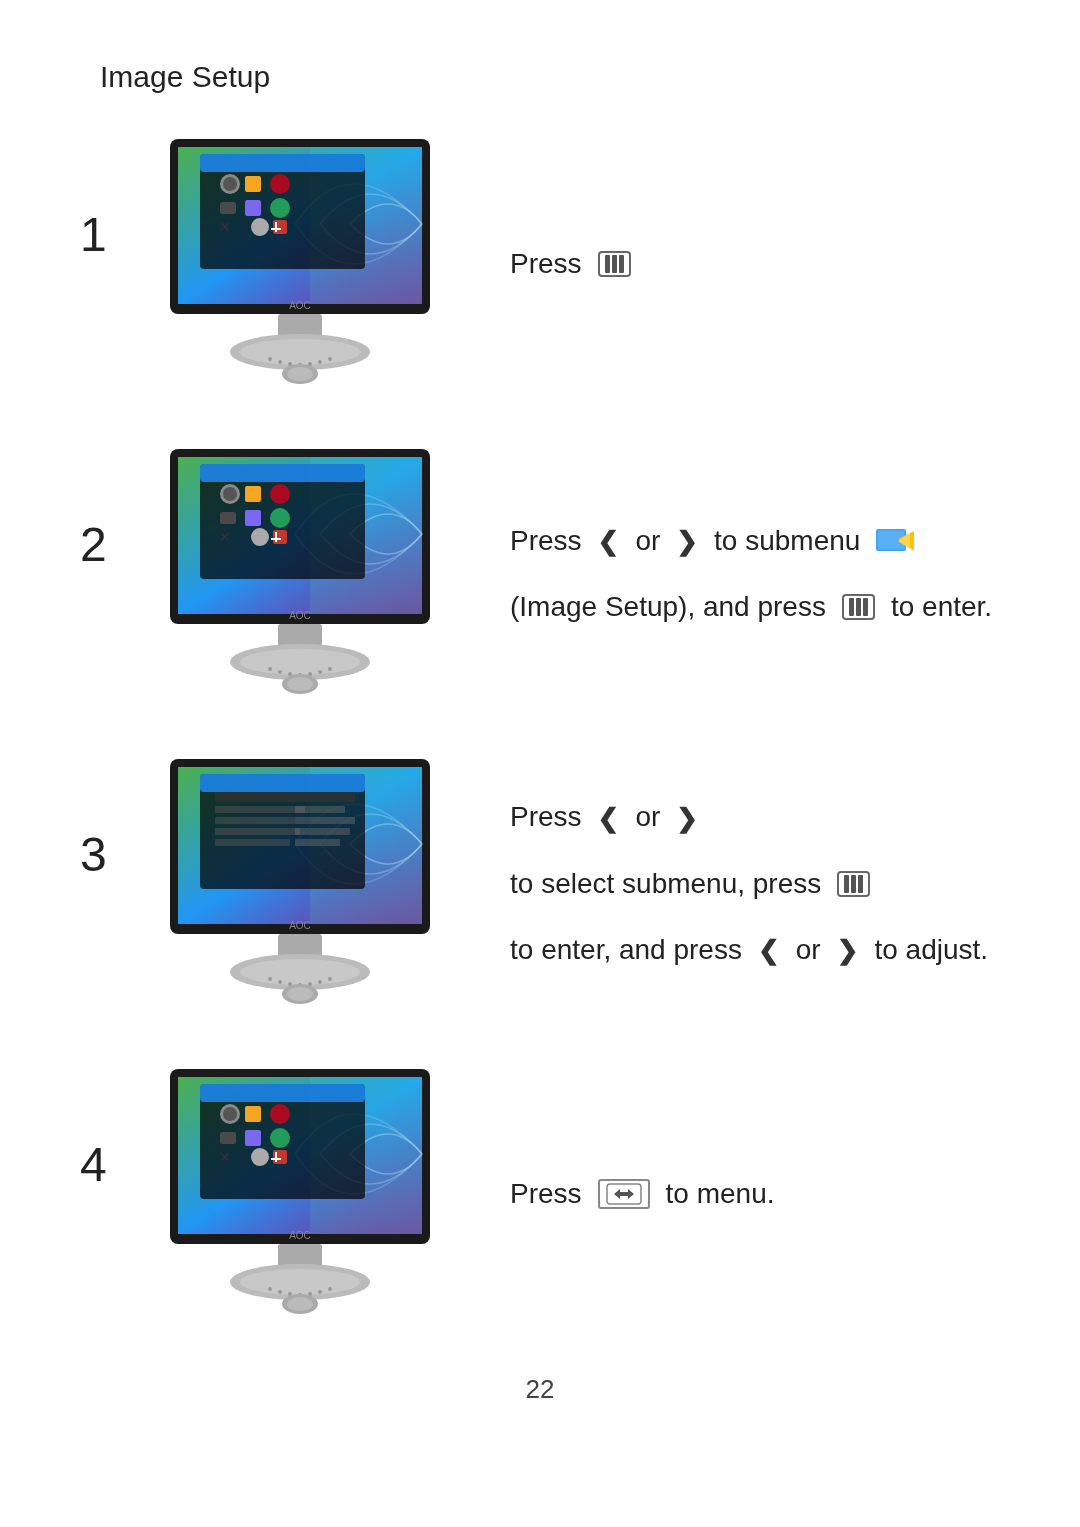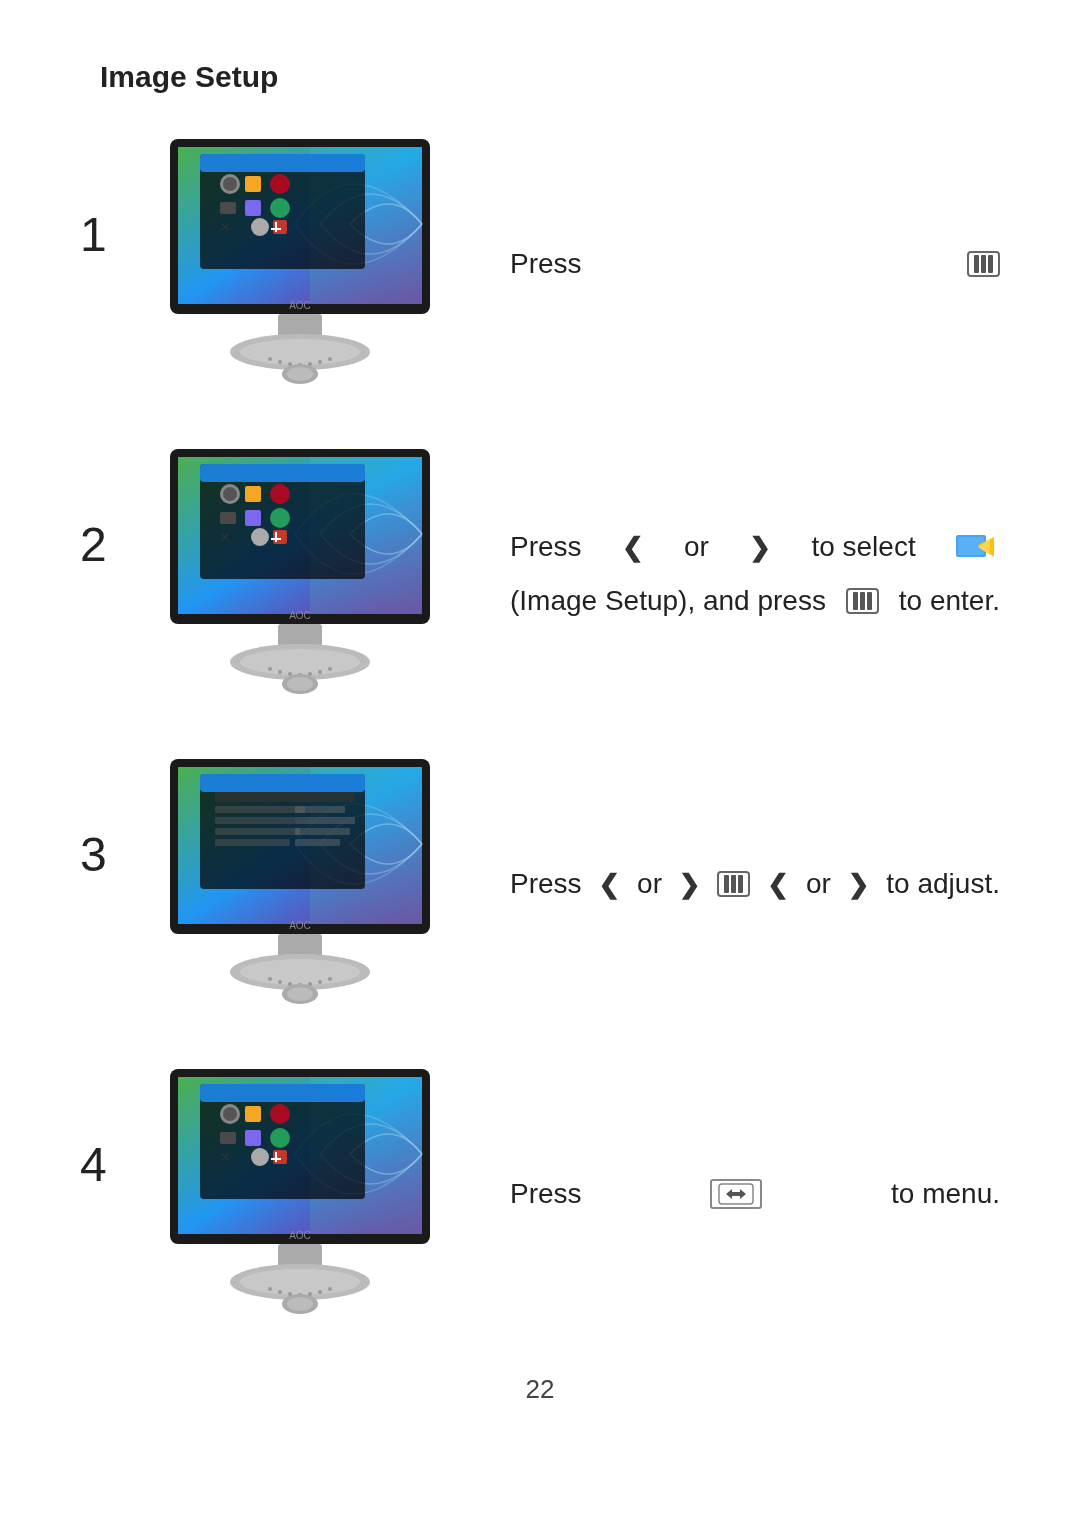--- a/index.html
+++ b/index.html
@@ -11,21 +11,21 @@
       font-size: 28px;
       color: #222;
       position: relative;
     }
 
     .page {
       padding: 60px 80px;
     }
 
     .page-title {
-      font-weight: bold;
+      font-weight: normal;
       font-size: 30px;
       margin-bottom: 40px;
       margin-left: 20px;
     }
 
     .step-row {
       display: flex;
       flex-direction: row;
       align-items: center;
       margin-bottom: 50px;
@@ -68,23 +68,22 @@
       font-size: 28px;
       line-height: 1.5;
       color: #222;
       align-self: center;
     }
 
     .instruction .instr-line {
       display: flex;
       flex-wrap: wrap;
       align-items: center;
-      gap: 4px;
+      gap: 16px;
       line-height: 1.8;
-      justify-content: space-between;
     }
 
     
     .menu-btn-icon {
       display: inline-flex;
       align-items: center;
       justify-content: center;
       border: 2px solid #666;
       border-radius: 4px;
       padding: 2px 5px;
@@ -291,21 +290,21 @@
       </svg>
 
         </div>
       </div>
       <div class="instruction">
         <div class="instr-line">
             <span>Press</span>
             <span class="chevron">❮</span>
             <span>or</span>
             <span class="chevron">❯</span>
-            <span>to select</span>
+            <span>to submenu</span>
             <svg width="44" height="44" viewBox="0 0 44 44" style="vertical-align:middle;display:inline-block;">
       <rect x="0" y="10" width="30" height="22" rx="2" fill="#2196F3" opacity="0.85"></rect>
       <rect x="2" y="12" width="26" height="18" fill="#64B5F6" opacity="0.7"></rect>
       <polygon points="22,20 38,12 38,32" fill="#FFC107"></polygon>
       <polygon points="22,22 34,14 34,30" fill="#FFD54F"></polygon>
     </svg>
             <span>(Image Setup), and press</span>
             <span class="menu-btn-icon">
               <span></span>
               <span></span>
@@ -382,25 +381,27 @@
       </svg>
 
         </div>
       </div>
       <div class="instruction">
         <div class="instr-line">
             <span>Press</span>
             <span class="chevron">❮</span>
             <span>or</span>
             <span class="chevron">❯</span>
+            <span>to select submenu, press</span>
             <span class="menu-btn-icon">
               <span></span>
               <span></span>
               <span></span>
             </span>
+            <span>to enter, and press</span>
             <span class="chevron">❮</span>
             <span>or</span>
             <span class="chevron">❯</span>
             <span>to adjust.</span>
           </div>
       </div>
     </div>
       <div class="step-row">
       <div class="step-number">4</div>
       <div class="monitor-container">

